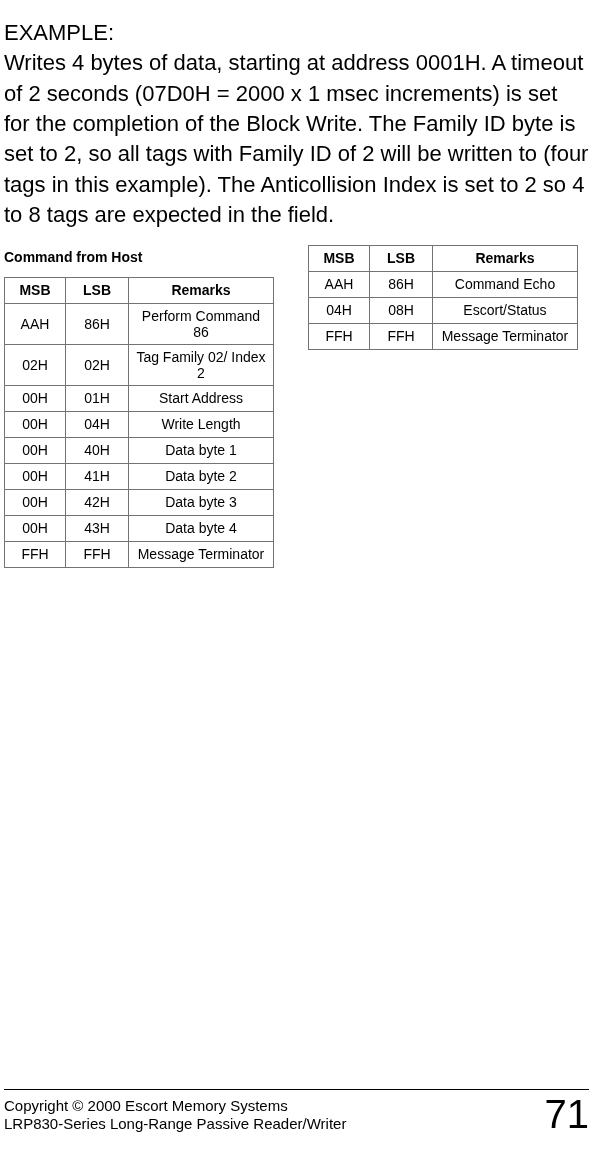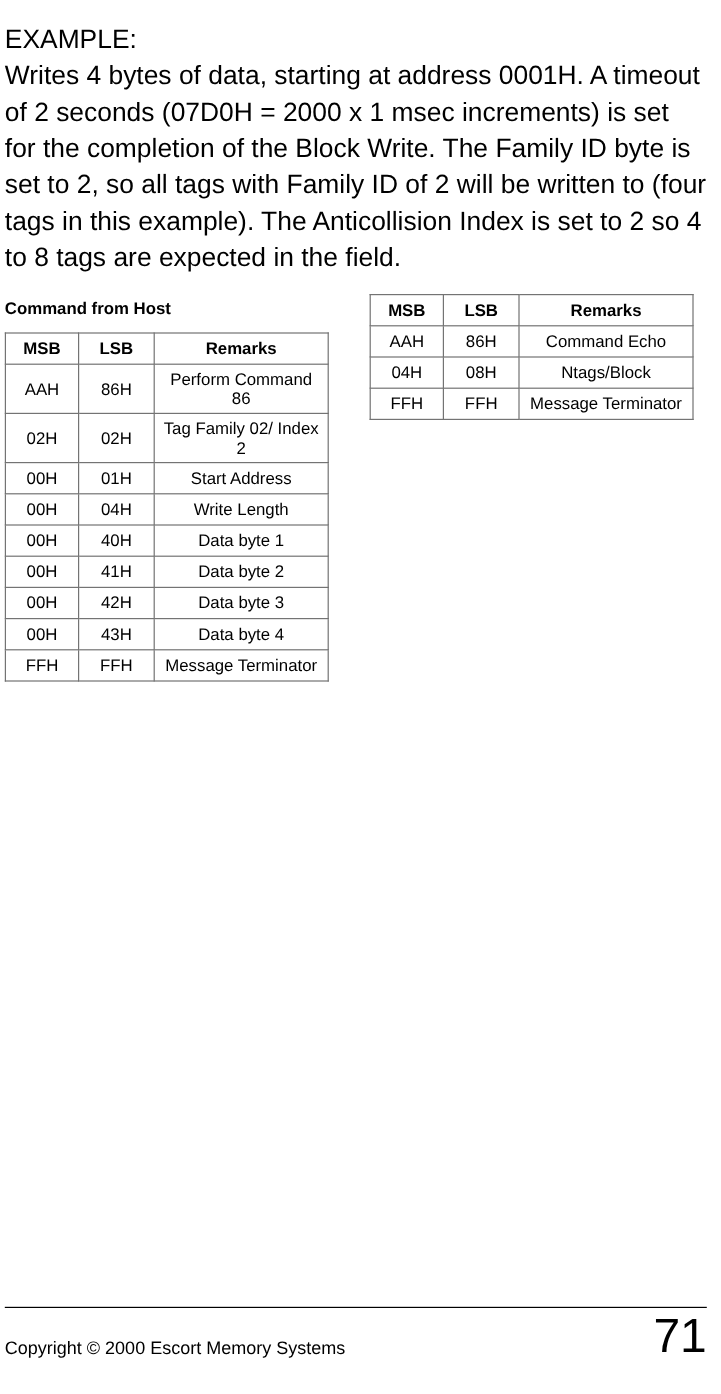--- a/index.html
+++ b/index.html
@@ -165,33 +165,34 @@
         </thead>
         <tbody>
         <tr>
               <td class="c-msb">AAH</td>
               <td class="c-lsb">86H</td>
               <td class="c-rem">Command Echo</td>
             </tr>
             <tr>
               <td class="c-msb">04H</td>
               <td class="c-lsb">08H</td>
-              <td class="c-rem">Ntags/Block</td>
+              <td class="c-rem">Escort/Status</td>
             </tr>
             <tr>
               <td class="c-msb">FFH</td>
               <td class="c-lsb">FFH</td>
               <td class="c-rem">Message Terminator</td>
             </tr>
           </tbody>
       </table>
     </div>
 
   </div>
 
 </div>
 
 <div class="footer">
   <div class="footer-left">
     <div>Copyright © 2000 Escort Memory Systems</div>
+    <div>LRP830-Series Long-Range Passive Reader/Writer</div>
   </div>
   <div class="footer-right">71</div>
 </div>
 
 </body></html>

